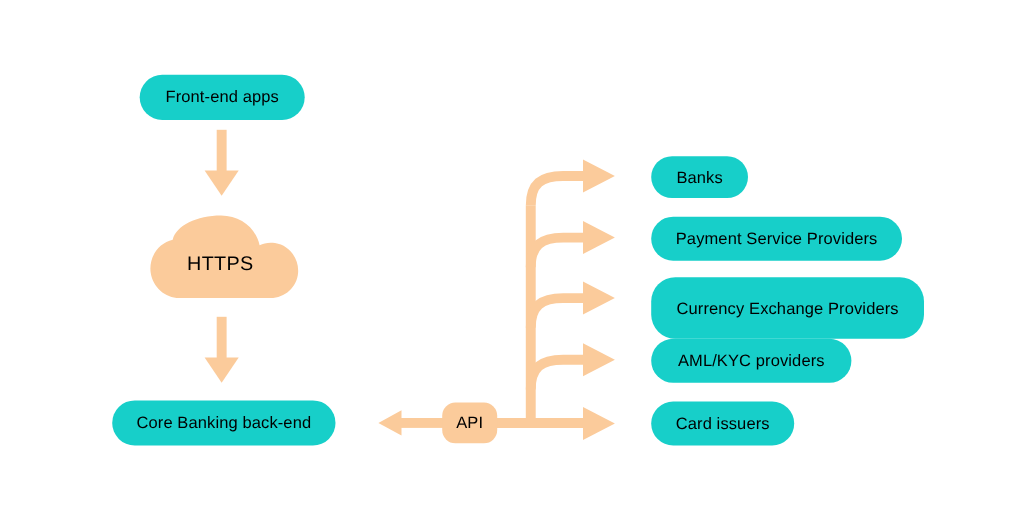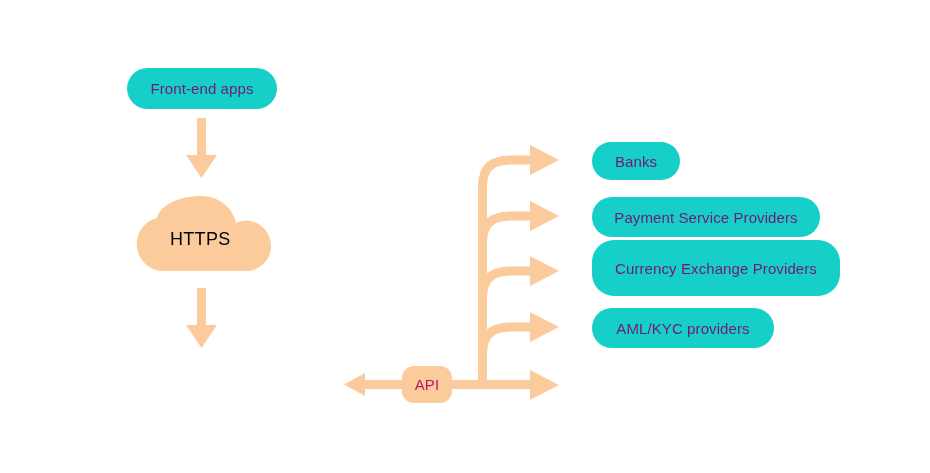--- a/index.html
+++ b/index.html
@@ -31,25 +31,25 @@
     justify-content: center;
     box-sizing: border-box;
     border-radius: 22px;
     font-size: 15px;
     font-weight: 500;
     letter-spacing: 0.1px;
     white-space: nowrap;
   }
   .node-teal {
     background: #17CFC9;
-    color: #701a75;
+    color: #000000;
   }
   .node-orange-pill {
     background: #FBCB9B;
-    color: #be185d;
+    color: #000000;
     border-radius: 12px;
     font-size: 15px;
   }
   .cloud-label {
     position: absolute;
     color: #000000;
     font-size: 18px;
     font-weight: 400;
     letter-spacing: 0.3px;
     white-space: nowrap;
@@ -114,35 +114,41 @@
       <polygon points="530,370 530,400 559,385"></polygon>
     </g>
   </svg>
 
   <div class="node node-teal" style="left:127px; top:68px; width:150px; height:41px;">
     <span>Front-end apps</span>
   </div>
 
   <div class="cloud-label" style="left:170px; top:229px;">HTTPS</div>
 
+  <div class="node node-teal" style="left:102px; top:364px; width:203px; height:41px;">
+    <span>Core Banking back-end</span>
+  </div>
 
   <div class="node node-orange-pill" style="left:402px; top:366px; width:50px; height:37px;">
     <span>API</span>
   </div>
 
   <div class="node node-teal" style="left:592px; top:197px; width:228px; height:40px;">
     <span>Payment Service Providers</span>
   </div>
 
   <div class="node node-teal" style="left:592px; top:142px; width:88px; height:38px;">
     <span>Banks</span>
   </div>
 
-  <div class="node node-teal" style="left:592px; top:240px; width:248px; height:56px;">
+  <div class="node node-teal" style="left:592px; top:252px; width:248px; height:56px;">
     <span>Currency Exchange Providers</span>
   </div>
 
   <div class="node node-teal" style="left:592px; top:308px; width:182px; height:40px;">
     <span>AML/KYC providers</span>
   </div>
 
+  <div class="node node-teal" style="left:592px; top:365px; width:130px; height:40px;">
+    <span>Card issuers</span>
+  </div>
 
 </div>
 
 </body></html>

